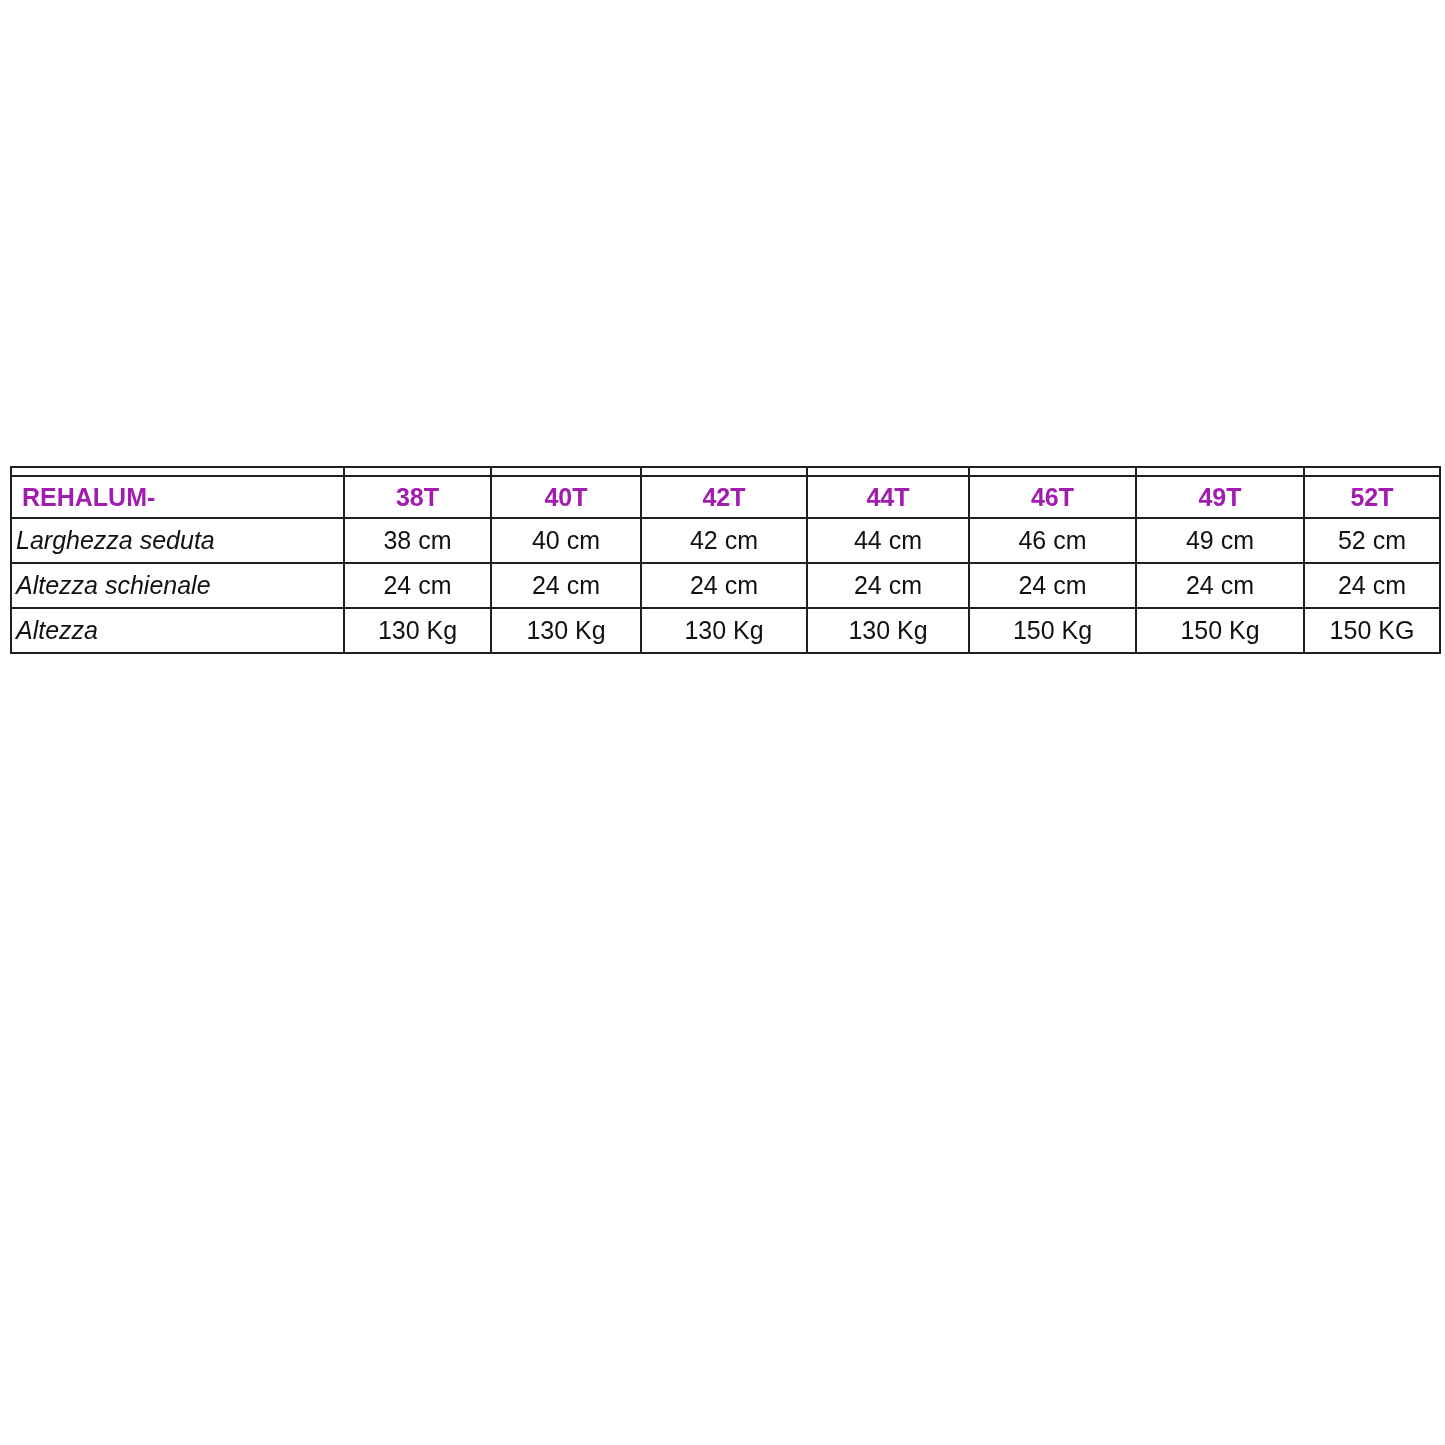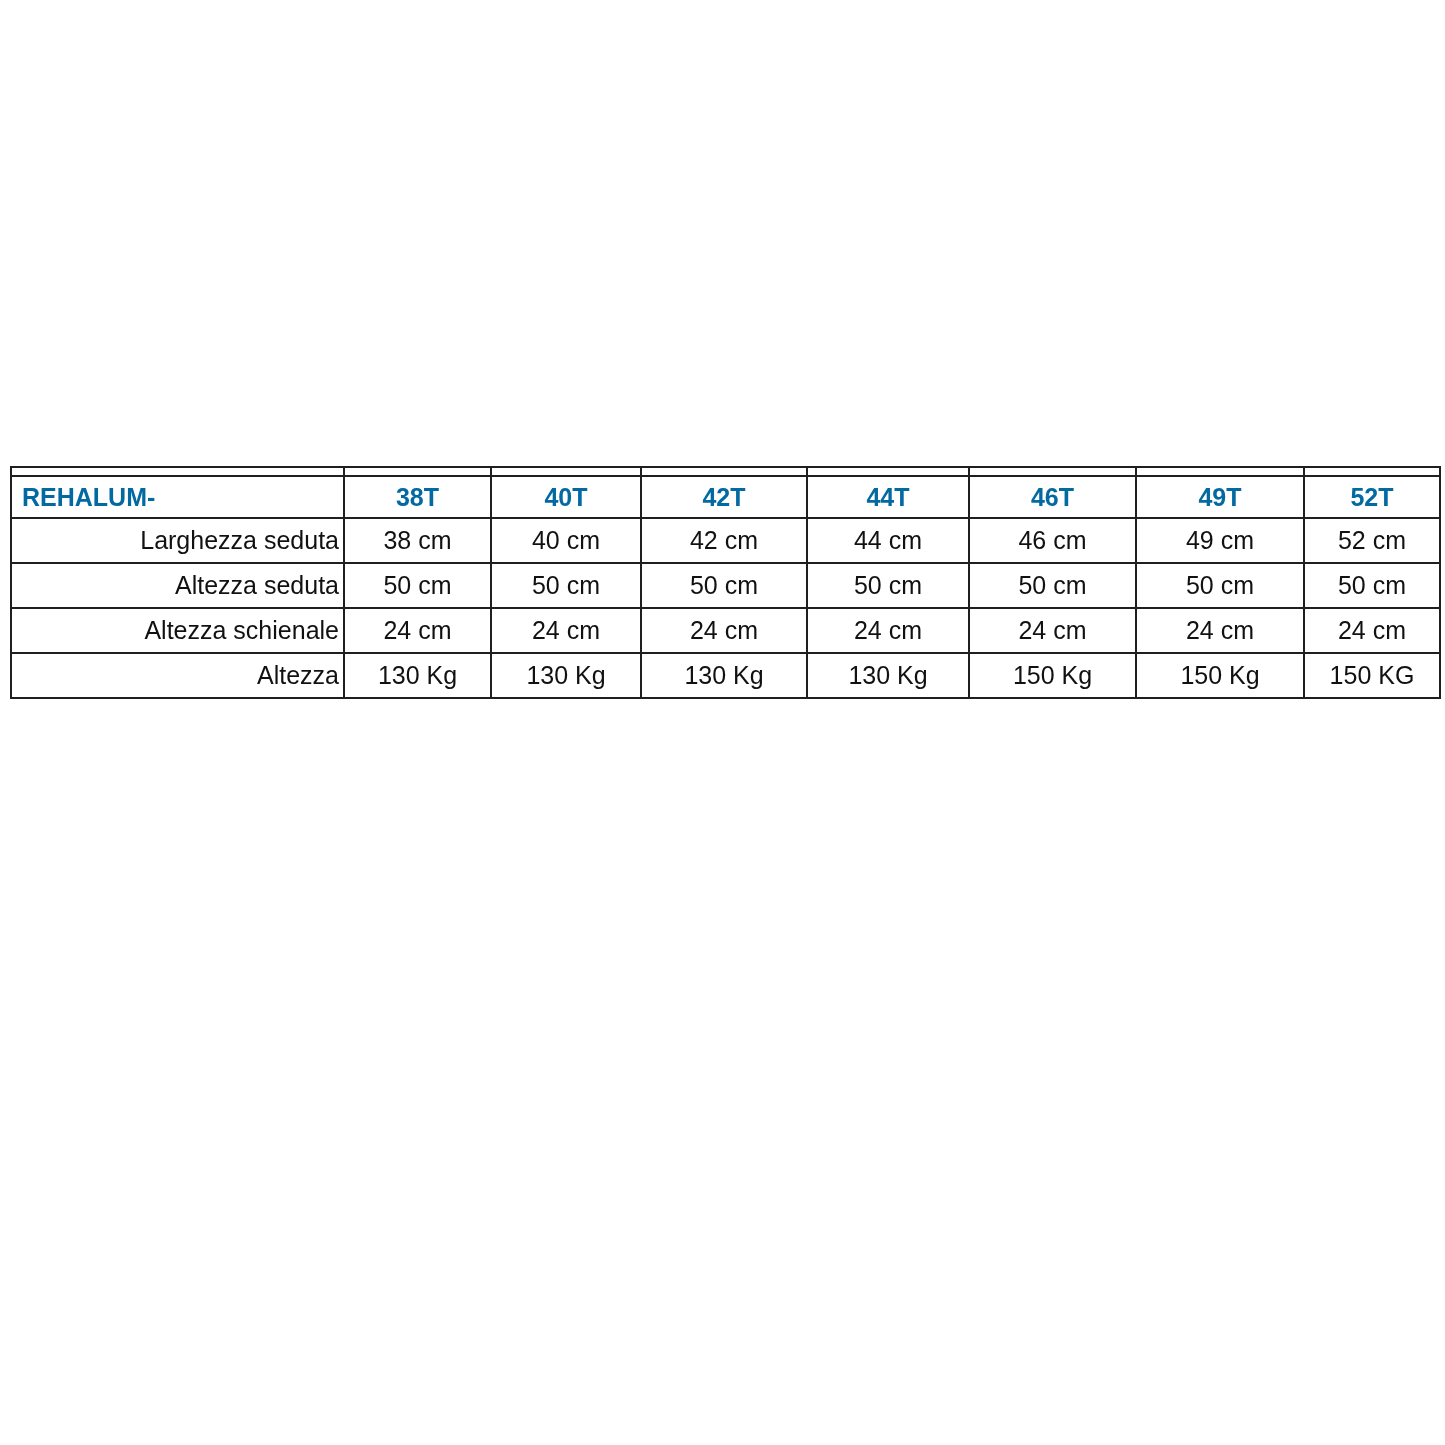--- a/index.html
+++ b/index.html
@@ -33,33 +33,34 @@
   }
   tr.strip-row td {
     height: 9px;
     padding: 0;
   }
   tr.header-row th {
     height: 42px;
     font-weight: bold;
     text-align: center;
     padding: 2px 4px;
-    color: #0369a1;
+    color: #a21caf;
   }
   tr.header-row th.corner-cell {
     text-align: left;
     padding-left: 10px;
   }
   tbody td {
     height: 45px;
     text-align: center;
     padding: 2px 4px;
   }
   tbody td.row-label {
-    text-align: right;
+    text-align: left;
+    font-style: italic;
   }
 </style>
 </head>
 <body>
 
 <div class="page">
   <table class="spec-table">
     <colgroup>
       <col style="width:333px">
       <col style="width:147px">
@@ -99,30 +100,20 @@
           <td class="row-label">Larghezza seduta</td>
           <td>38 cm</td>
           <td>40 cm</td>
           <td>42 cm</td>
           <td>44 cm</td>
           <td>46 cm</td>
           <td>49 cm</td>
           <td>52 cm</td>
         </tr>
         <tr>
-          <td class="row-label">Altezza seduta</td>
-          <td>50 cm</td>
-          <td>50 cm</td>
-          <td>50 cm</td>
-          <td>50 cm</td>
-          <td>50 cm</td>
-          <td>50 cm</td>
-          <td>50 cm</td>
-        </tr>
-        <tr>
           <td class="row-label">Altezza schienale</td>
           <td>24 cm</td>
           <td>24 cm</td>
           <td>24 cm</td>
           <td>24 cm</td>
           <td>24 cm</td>
           <td>24 cm</td>
           <td>24 cm</td>
         </tr>
         <tr>

